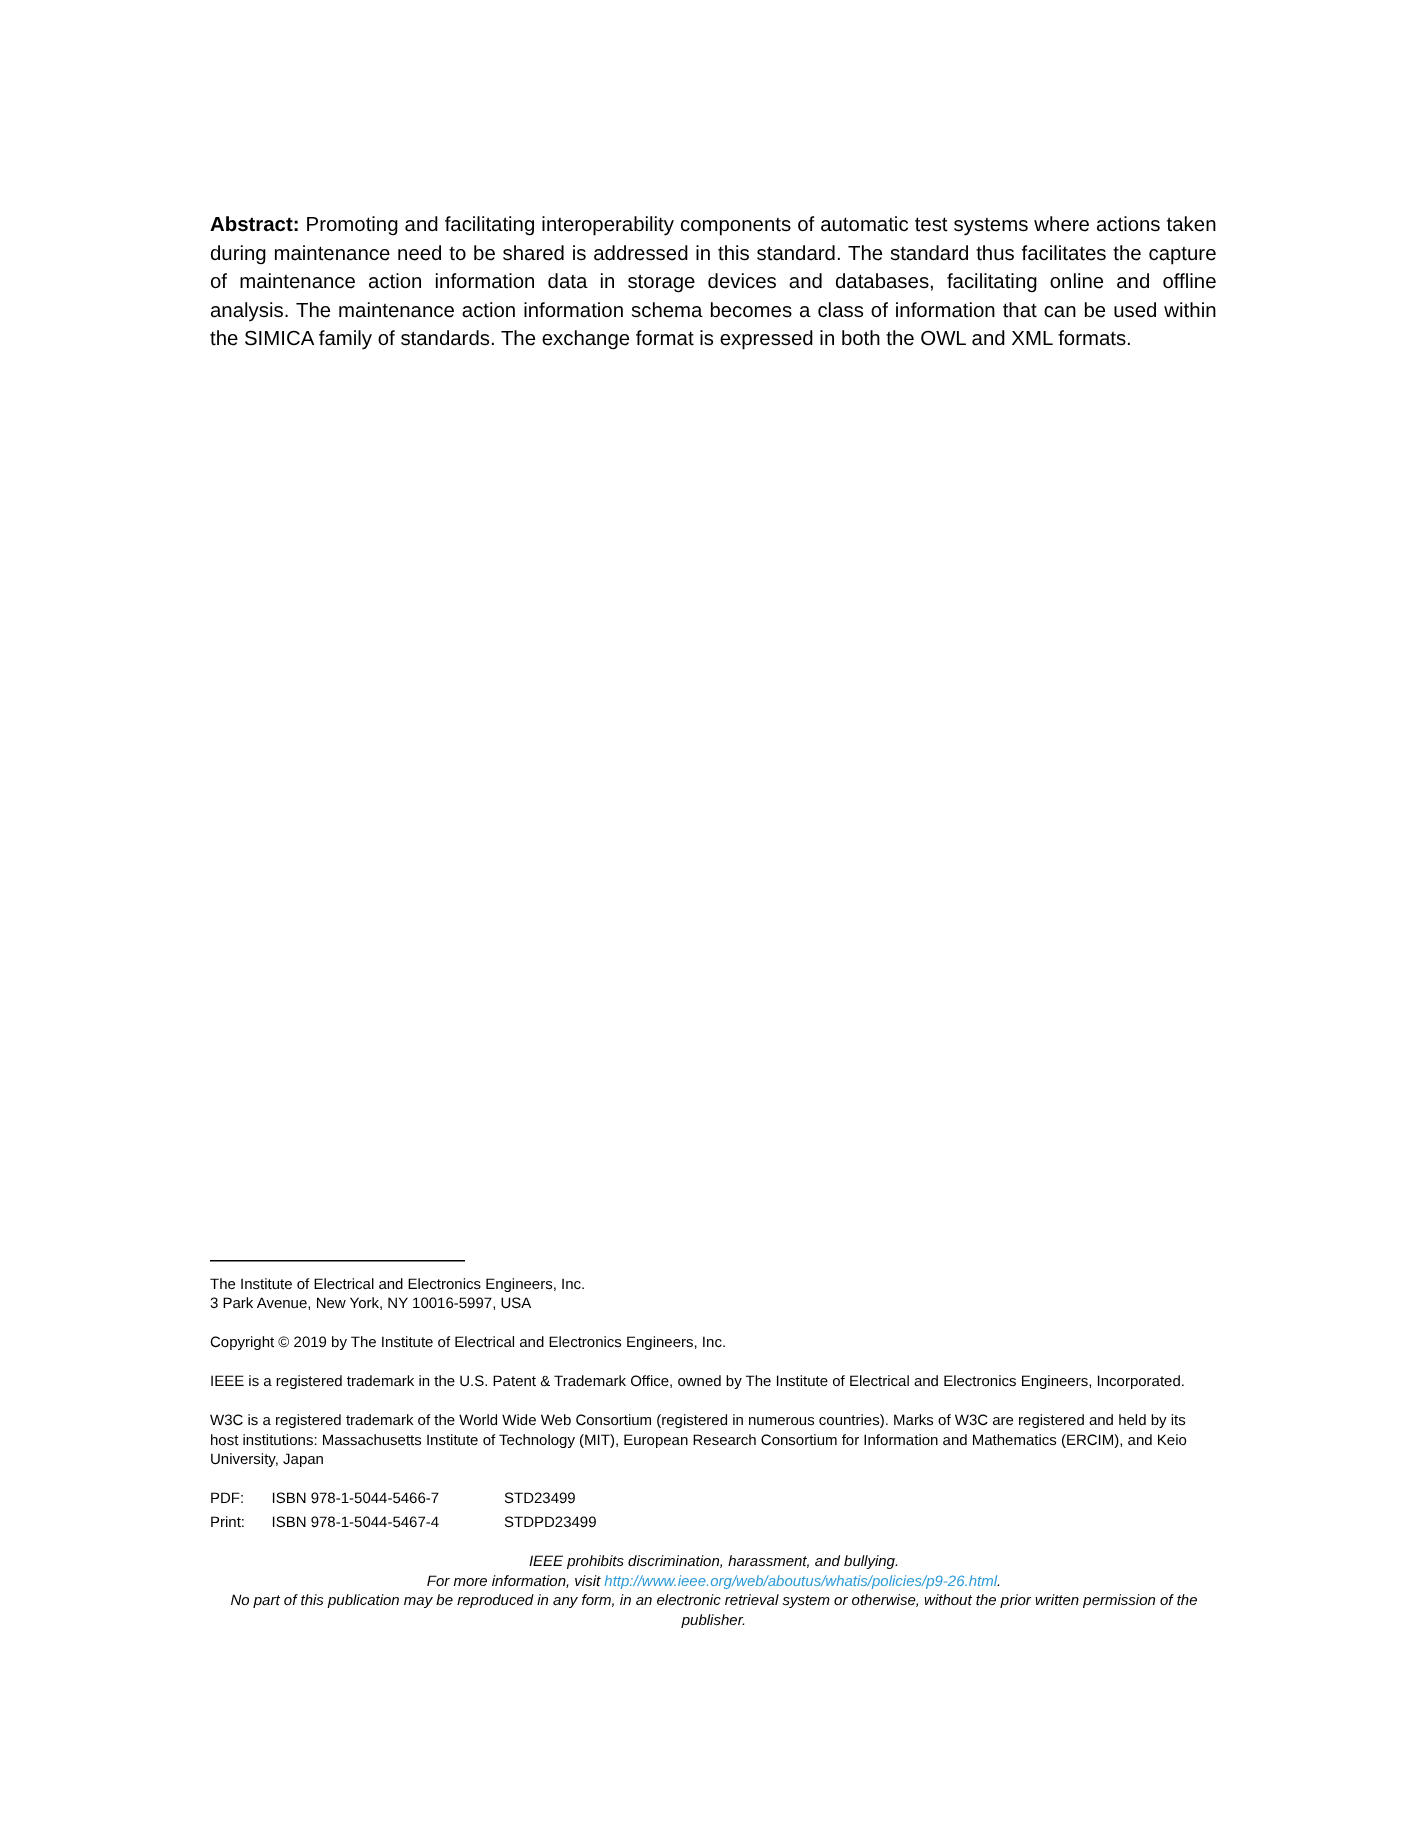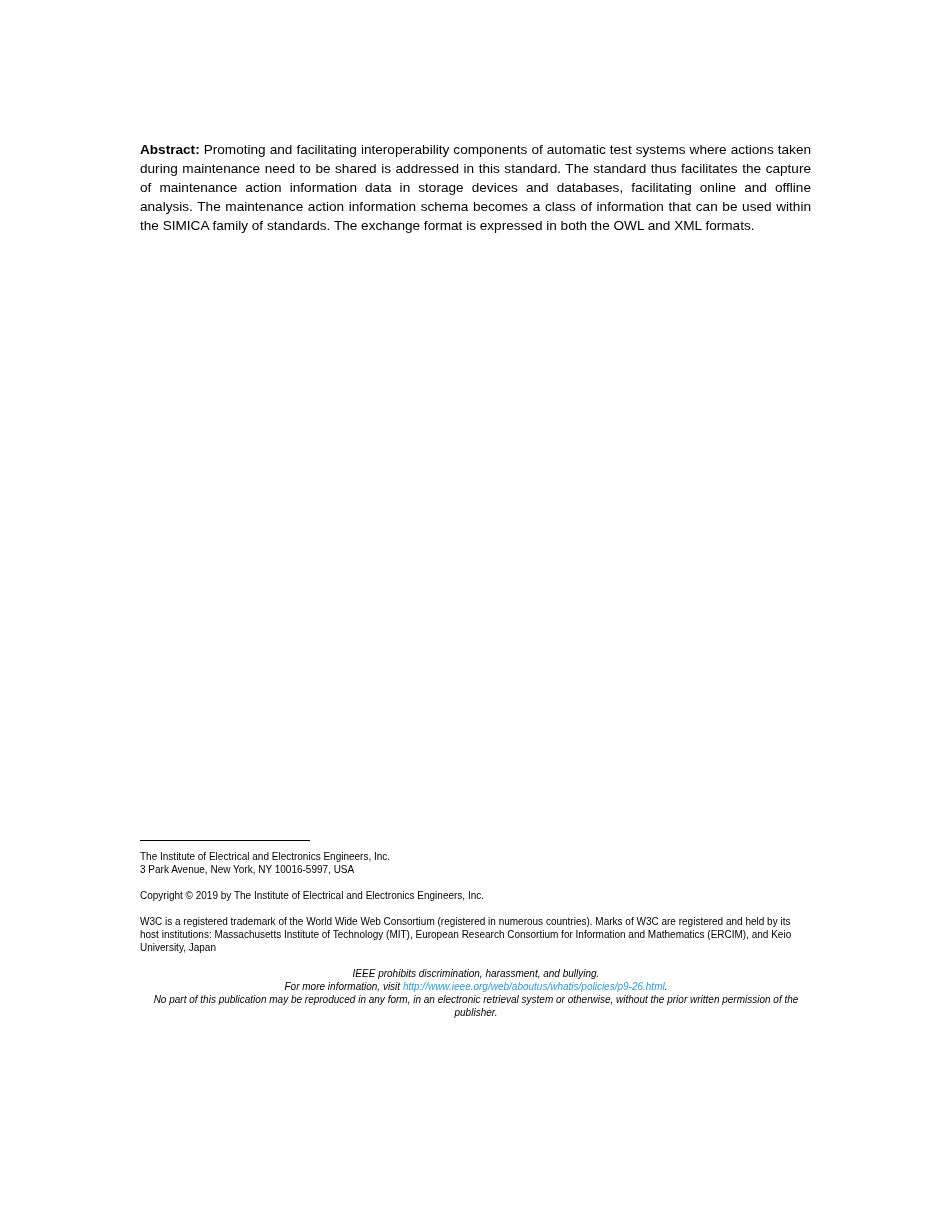--- a/index.html
+++ b/index.html
@@ -77,25 +77,40 @@
 
     <div class="fn-para">
       <span class="fn-line">The Institute of Electrical and Electronics Engineers, Inc.</span>
       <span class="fn-line">3 Park Avenue, New York, NY 10016-5997, USA</span>
     </div>
 
     <div class="fn-para">
       <span class="fn-line">Copyright © 2019 by The Institute of Electrical and Electronics Engineers, Inc.</span>
     </div>
 
+    <div class="fn-para">
+      <span>IEEE is a registered trademark in the U.S. Patent &amp; Trademark Office, owned by The Institute of Electrical and Electronics Engineers, Incorporated.</span>
+    </div>
 
     <div class="fn-para">
       <span>W3C is a registered trademark of the World Wide Web Consortium (registered in numerous countries). Marks of W3C are registered and held by its host institutions: Massachusetts Institute of Technology (MIT), European Research Consortium for Information and Mathematics (ERCIM), and Keio University, Japan</span>
     </div>
 
+    <div class="isbn-table">
+      <div class="isbn-row">
+        <span class="isbn-format">PDF:</span>
+        <span class="isbn-number">ISBN 978-1-5044-5466-7</span>
+        <span class="isbn-code">STD23499</span>
+      </div>
+      <div class="isbn-row">
+        <span class="isbn-format">Print:</span>
+        <span class="isbn-number">ISBN 978-1-5044-5467-4</span>
+        <span class="isbn-code">STDPD23499</span>
+      </div>
+    </div>
 
     <div class="legal">
       <span class="fn-line">IEEE prohibits discrimination, harassment, and bullying.</span>
       <span class="fn-line"><span>For more information, visit </span><a href="#">http://www.ieee.org/web/aboutus/whatis/policies/p9-26.html</a><span>.</span></span>
       <span>No part of this publication may be reproduced in any form, in an electronic retrieval system or otherwise, without the prior written permission of the publisher.</span>
     </div>
 
   </div>
 
 </div>

